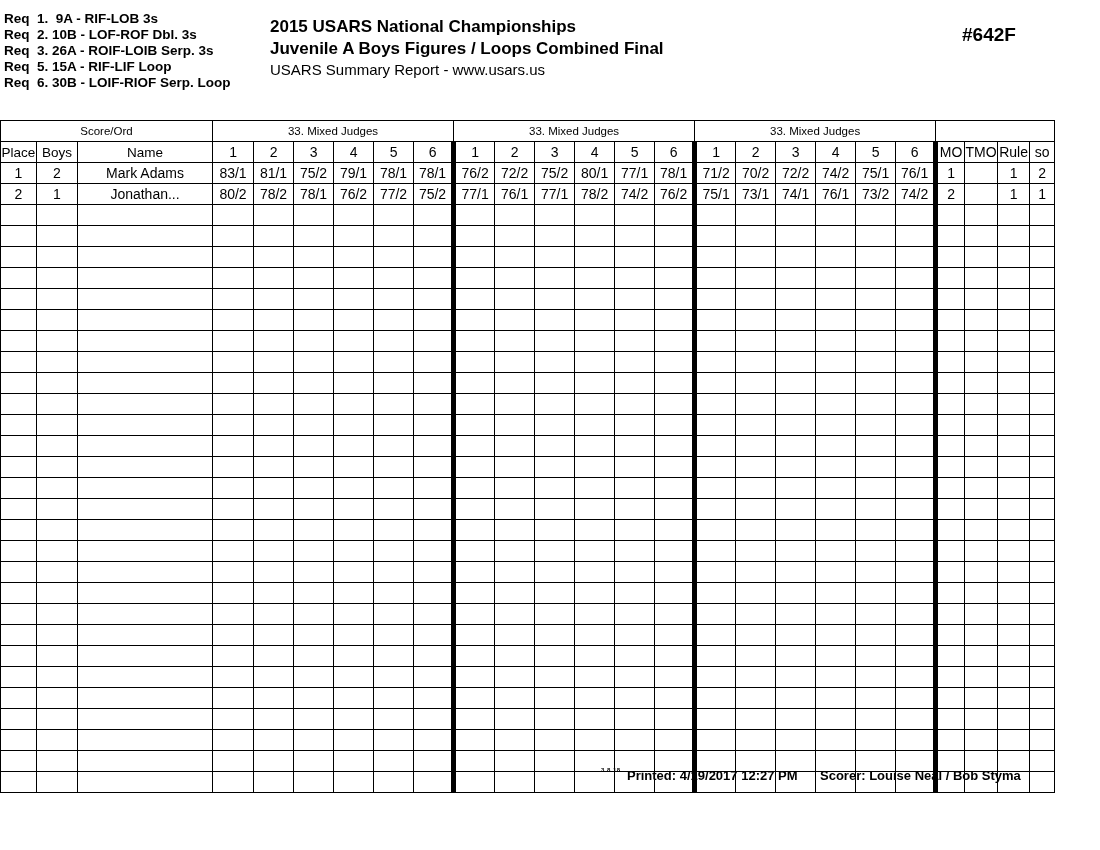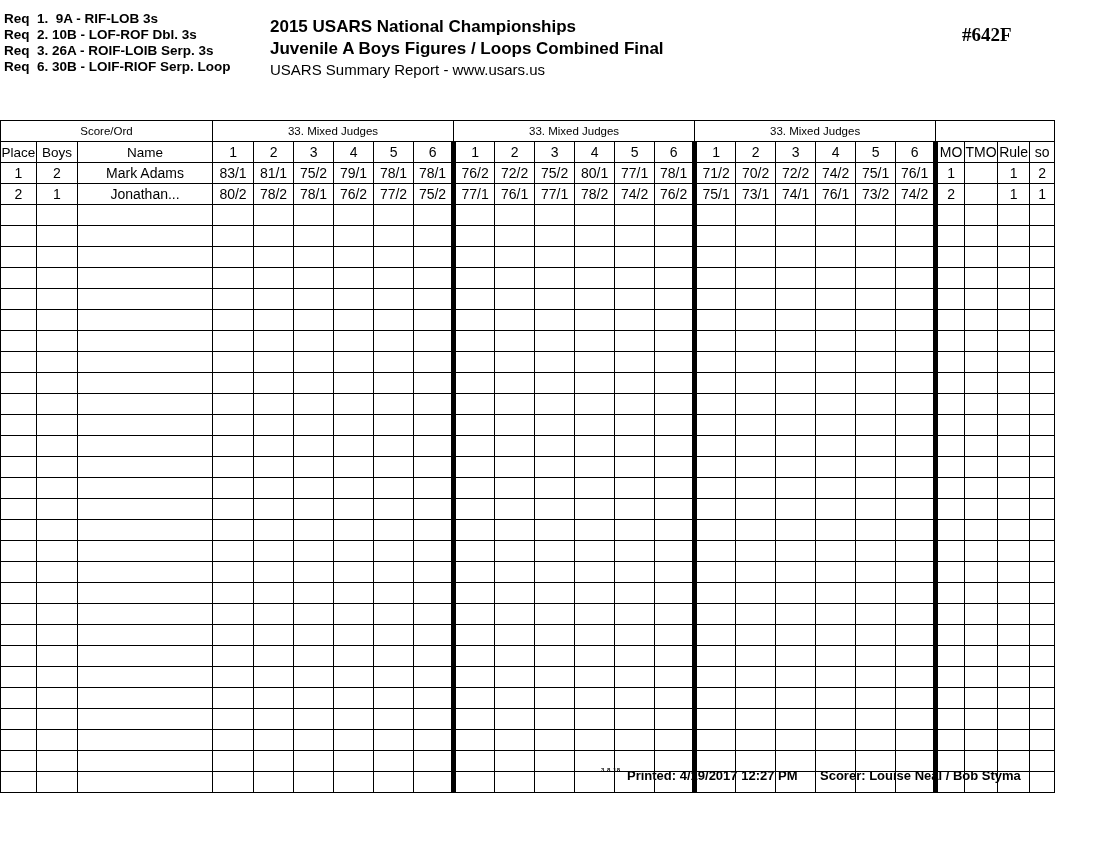--- a/index.html
+++ b/index.html
@@ -60,21 +60,20 @@
     line-height: 20px;
   }
 
   
   #event-number {
     position: absolute;
     left: 962px;
     top: 24px;
     font-size: 19px;
     font-weight: bold;
-    font-family: Liberation Serif, serif;
   }
 
   
   #score-table {
     position: absolute;
     left: 0px;
     top: 120px;
     width: 1047px;
     border-collapse: collapse;
     table-layout: fixed;
@@ -185,20 +184,21 @@
     white-space: nowrap;
   }
 </style>
 </head>
 <body>
 
 <div id="requirements">
     <div class="req-line">Req  1.  9A - RIF-LOB 3s</div>
     <div class="req-line">Req  2. 10B - LOF-ROF Dbl. 3s</div>
     <div class="req-line">Req  3. 26A - ROIF-LOIB Serp. 3s</div>
+    <div class="req-line">Req  5. 15A - RIF-LIF Loop</div>
     <div class="req-line">Req  6. 30B - LOIF-RIOF Serp. Loop</div>
   </div>
 
 <div id="header-titles">
   <div id="meet-title">2015 USARS National Championships</div>
   <div id="event-title">Juvenile A Boys Figures / Loops Combined Final</div>
   <div id="report-line">USARS Summary Report - www.usars.us</div>
 </div>
 
 <div id="event-number">#642F</div>

